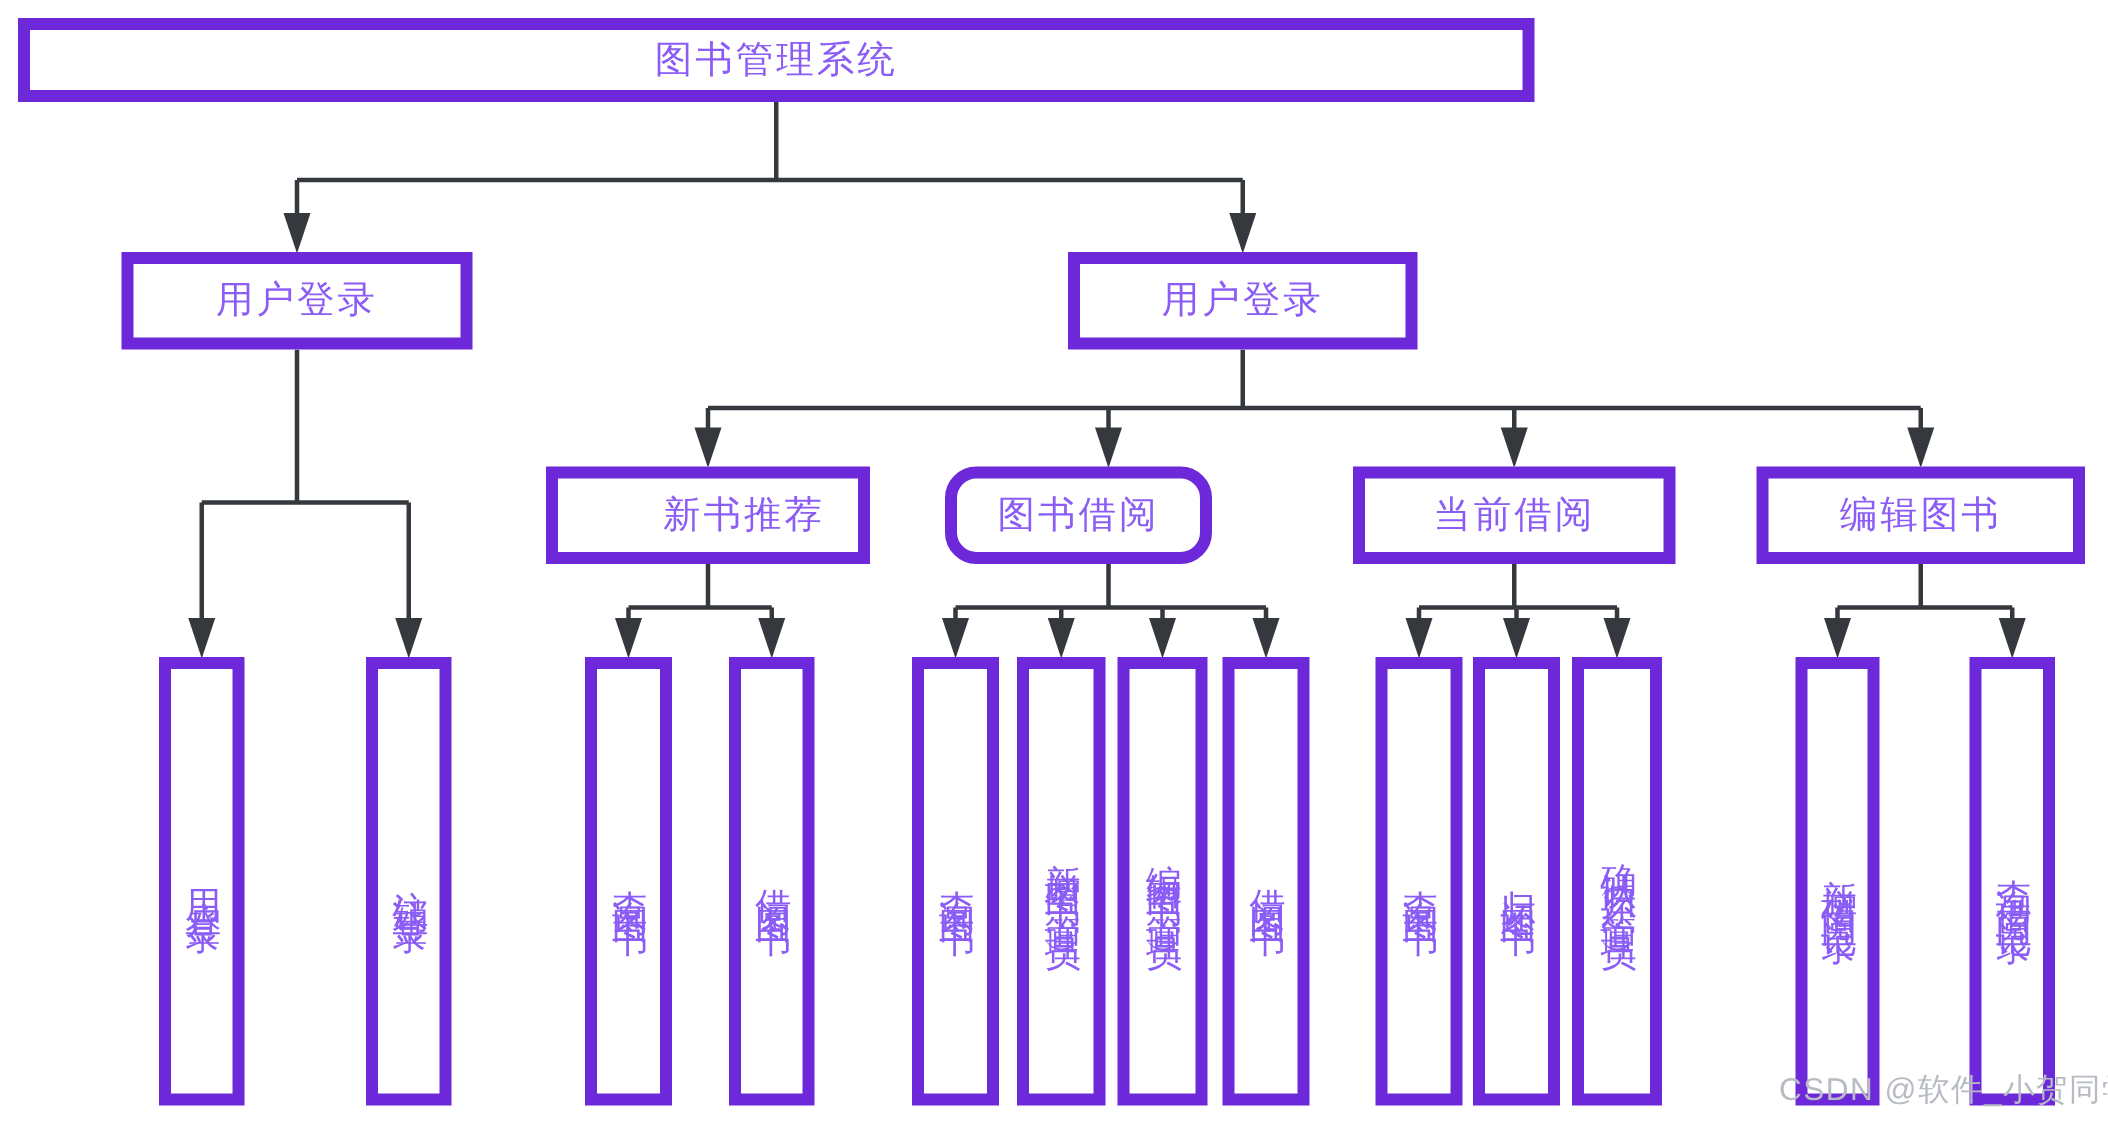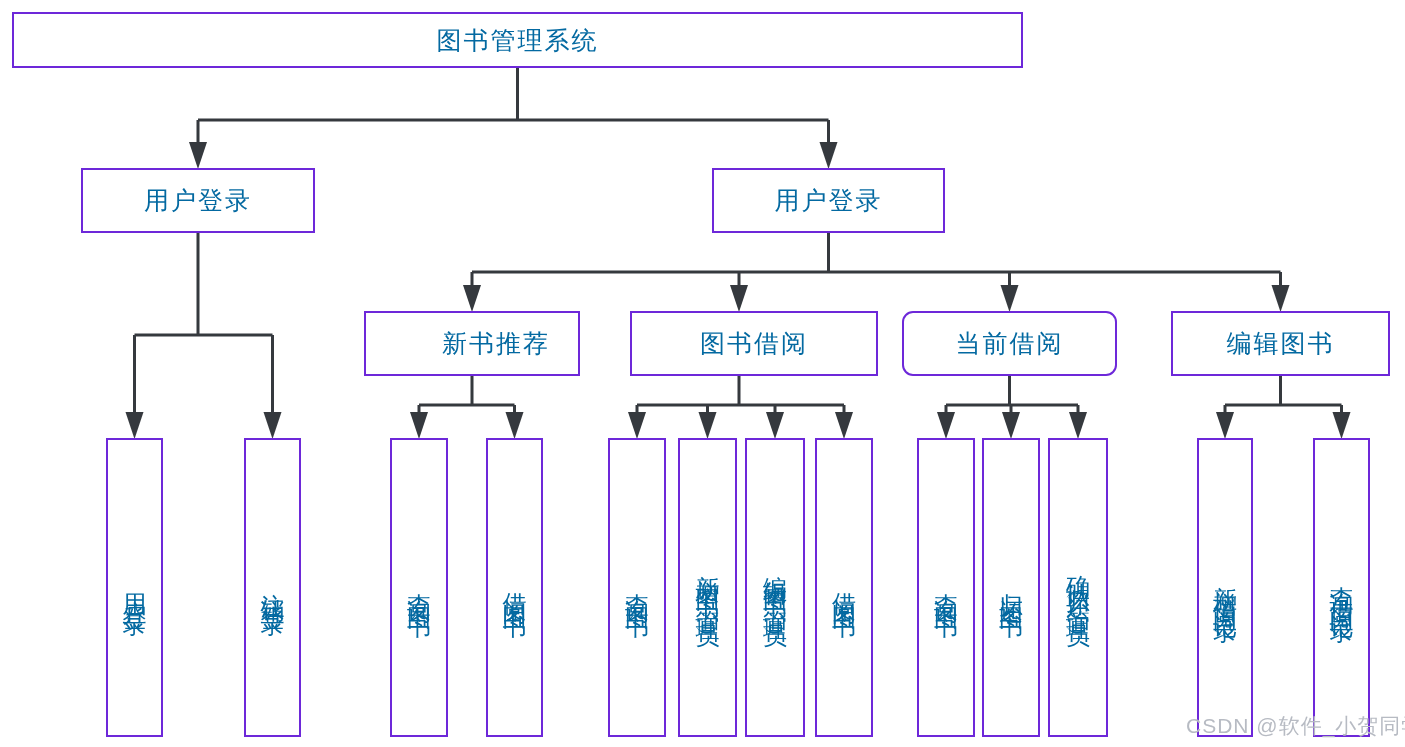--- a/index.html
+++ b/index.html
@@ -18,22 +18,22 @@
   svg.edges {
     position: absolute;
     left: 0;
     top: 0;
     z-index: 1;
   }
   .node {
     position: absolute;
     box-sizing: border-box;
     background: #ffffff;
-    border: 2px solid #6d28d9;
-    color: #0369a1;
+    border: 8px solid #6d28d9;
+    color: #8b5cf6;
     display: flex;
     align-items: center;
     justify-content: center;
     z-index: 2;
     font-size: 25px;
     letter-spacing: 2px;
     line-height: 1;
     white-space: nowrap;
   }
   .node.v {
@@ -82,22 +82,22 @@
       <polygon points="1078,439 1069,412 1087,412" fill="#35393e"></polygon>
       <path d="M 1280.5 376 V 405 M 1225 405 H 1341.5 M 1225 405 V 420 M 1341.5 405 V 420" fill="none" stroke="#35393e" stroke-width="3"></path>
       <polygon points="1225,439 1216,412 1234,412" fill="#35393e"></polygon>
       <polygon points="1341.5,439 1332.5,412 1350.5,412" fill="#35393e"></polygon>
     </svg>
   <div id="nodes">
       <div class="node" style="left: 12px; top: 12px; width: 1011px; height: 56px;">图书管理系统</div>
       <div class="node" style="left: 81px; top: 168px; width: 234px; height: 65px;">用户登录</div>
       <div class="node" style="left: 712px; top: 168px; width: 233px; height: 65px;">用户登录</div>
       <div class="node" style="left: 364px; top: 311px; width: 216px; height: 65px; padding-left: 48px;">新书推荐</div>
-      <div class="node" style="left: 630px; top: 311px; width: 248px; height: 65px;">图书借阅</div>
-      <div class="node" style="left: 902px; top: 311px; width: 215px; height: 65px; border-radius: 11px;">当前借阅</div>
+      <div class="node" style="left: 630px; top: 311px; width: 178px; height: 65px; border-radius: 21px;">图书借阅</div>
+      <div class="node" style="left: 902px; top: 311px; width: 215px; height: 65px;">当前借阅</div>
       <div class="node" style="left: 1171px; top: 311px; width: 219px; height: 65px;">编辑图书</div>
       <div class="node v" style="left: 106px; top: 438px; width: 57px; height: 299px;">用户登录</div>
       <div class="node v" style="left: 244px; top: 438px; width: 57px; height: 299px;">注销登录</div>
       <div class="node v" style="left: 390px; top: 438px; width: 58px; height: 299px;">查询图书</div>
       <div class="node v" style="left: 486px; top: 438px; width: 57px; height: 299px;">借阅图书</div>
       <div class="node v" style="left: 608px; top: 438px; width: 58px; height: 299px;">查询图书</div>
       <div class="node v" style="left: 678px; top: 438px; width: 59px; height: 299px;">新增图书（管理员）</div>
       <div class="node v" style="left: 745px; top: 438px; width: 60px; height: 299px;">编辑图书（管理员）</div>
       <div class="node v" style="left: 815px; top: 438px; width: 58px; height: 299px;">借阅图书</div>
       <div class="node v" style="left: 917px; top: 438px; width: 58px; height: 299px;">查询图书</div>

